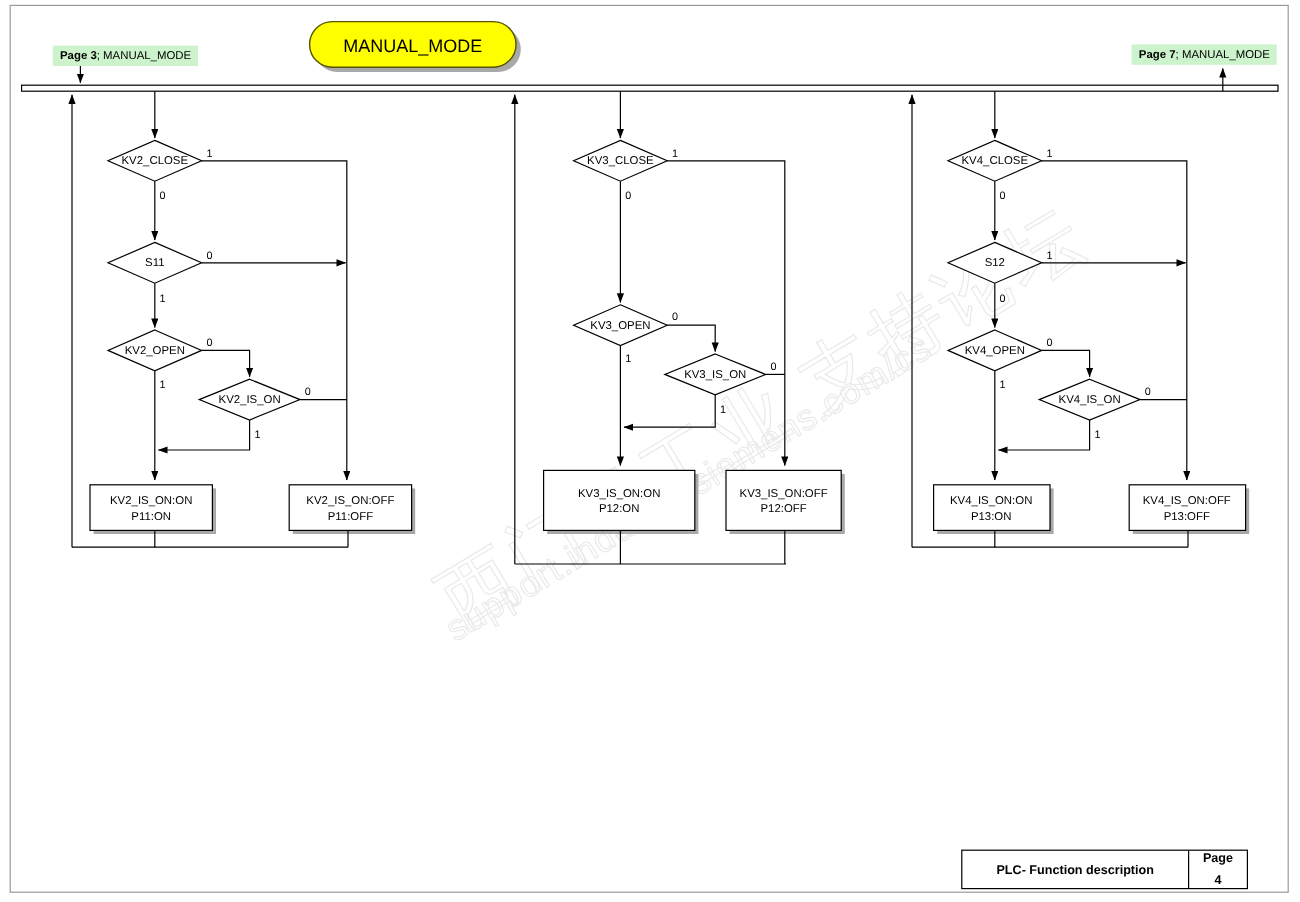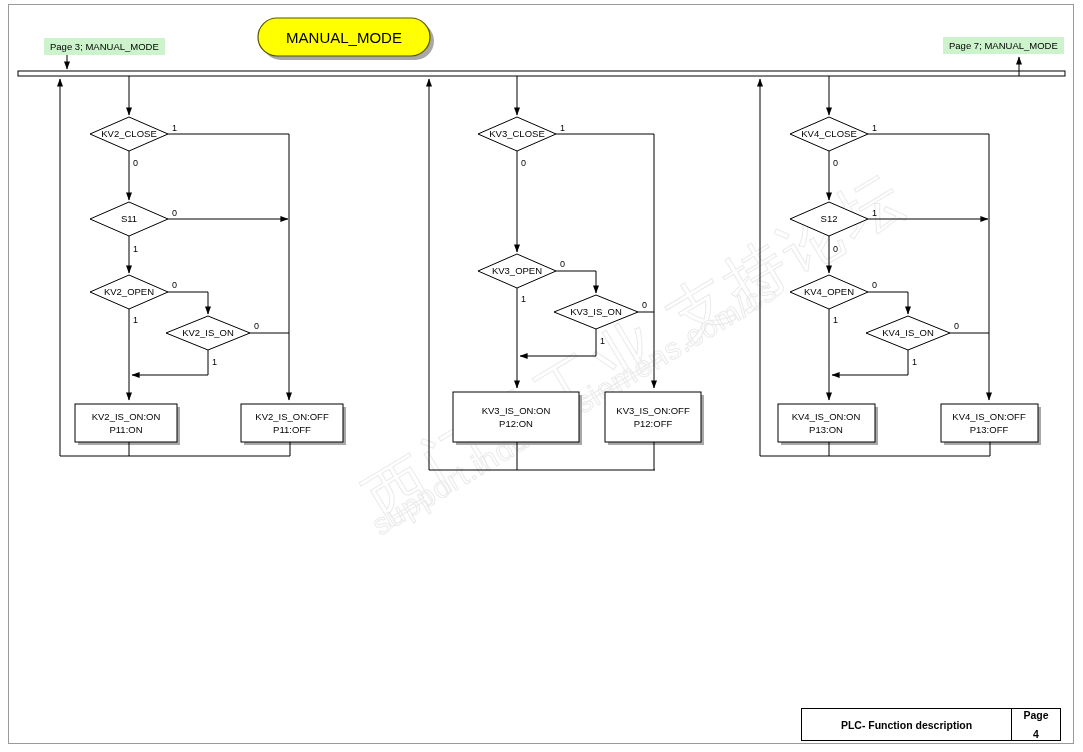--- a/index.html
+++ b/index.html
@@ -73,21 +73,21 @@
   .connector-label {
     position: absolute;
     background: #ccf3cc;
     font-family: "Liberation Sans", sans-serif;
     font-size: 9.5px;
     color: #000000;
     padding: 3px 6px 3px 6px;
     white-space: nowrap;
     line-height: 11px;
   }
-  .connector-label b { font-weight: normal; }
+  .connector-label b { font-weight: bold; }
   #conn-left { left: 44px; top: 38px; }
   #conn-right { left: 943px; top: 37px; }
   #watermark {
     position: absolute;
     left: 330px;
     top: 255px;
     width: 560px;
     height: 250px;
     pointer-events: none;
     opacity: 0.30;
@@ -111,21 +111,21 @@
     left: 36px;
     top: 258px;
     font-size: 30px;
     letter-spacing: 1px;
     transform: rotate(-31deg);
   }
   #footer {
     position: absolute;
     left: 801px;
     top: 708px;
-    width: 260px;
+    width: 239px;
     height: 33px;
     border: 1px solid #000000;
     box-sizing: border-box;
     display: flex;
     background: #ffffff;
   }
   #footer-title {
     flex: 1;
     border-right: 1px solid #000000;
     display: flex;

